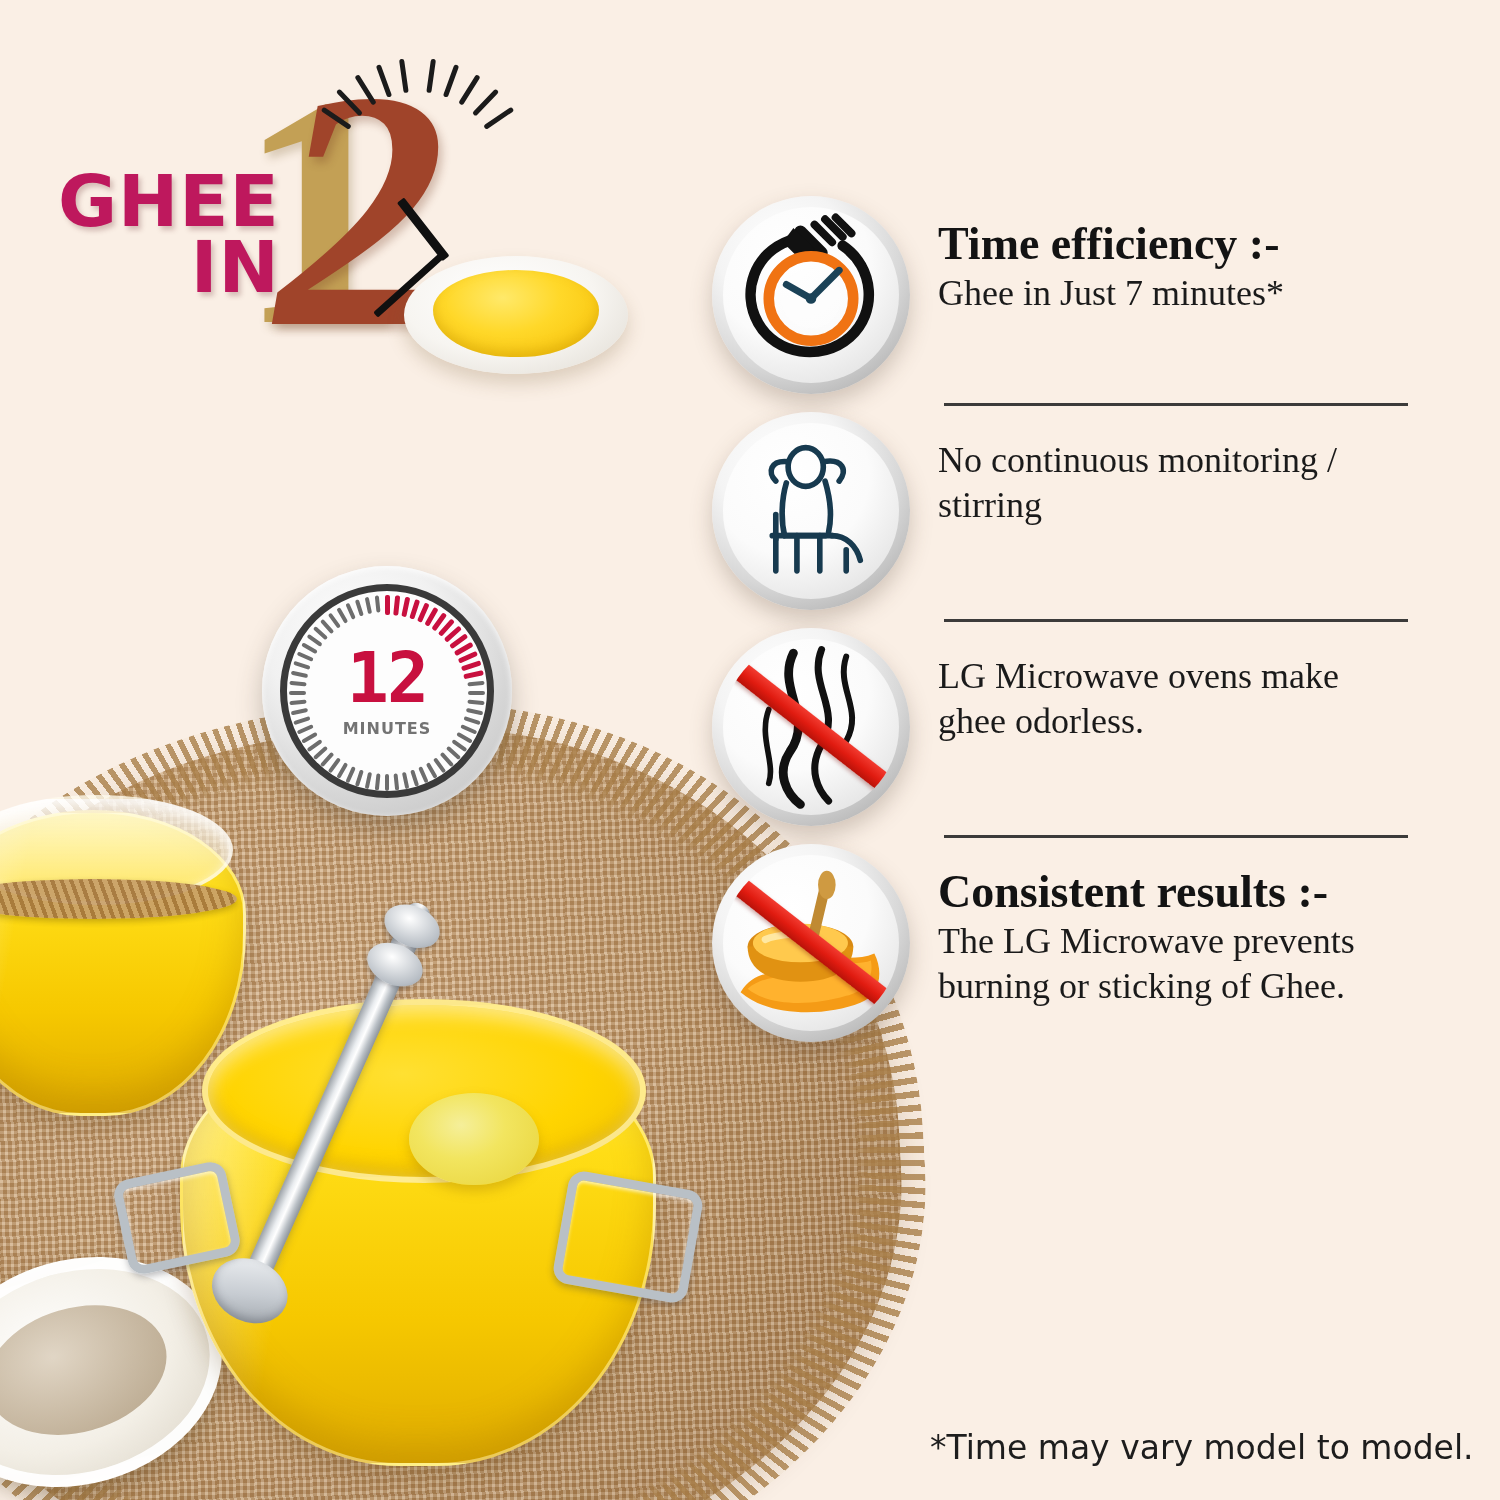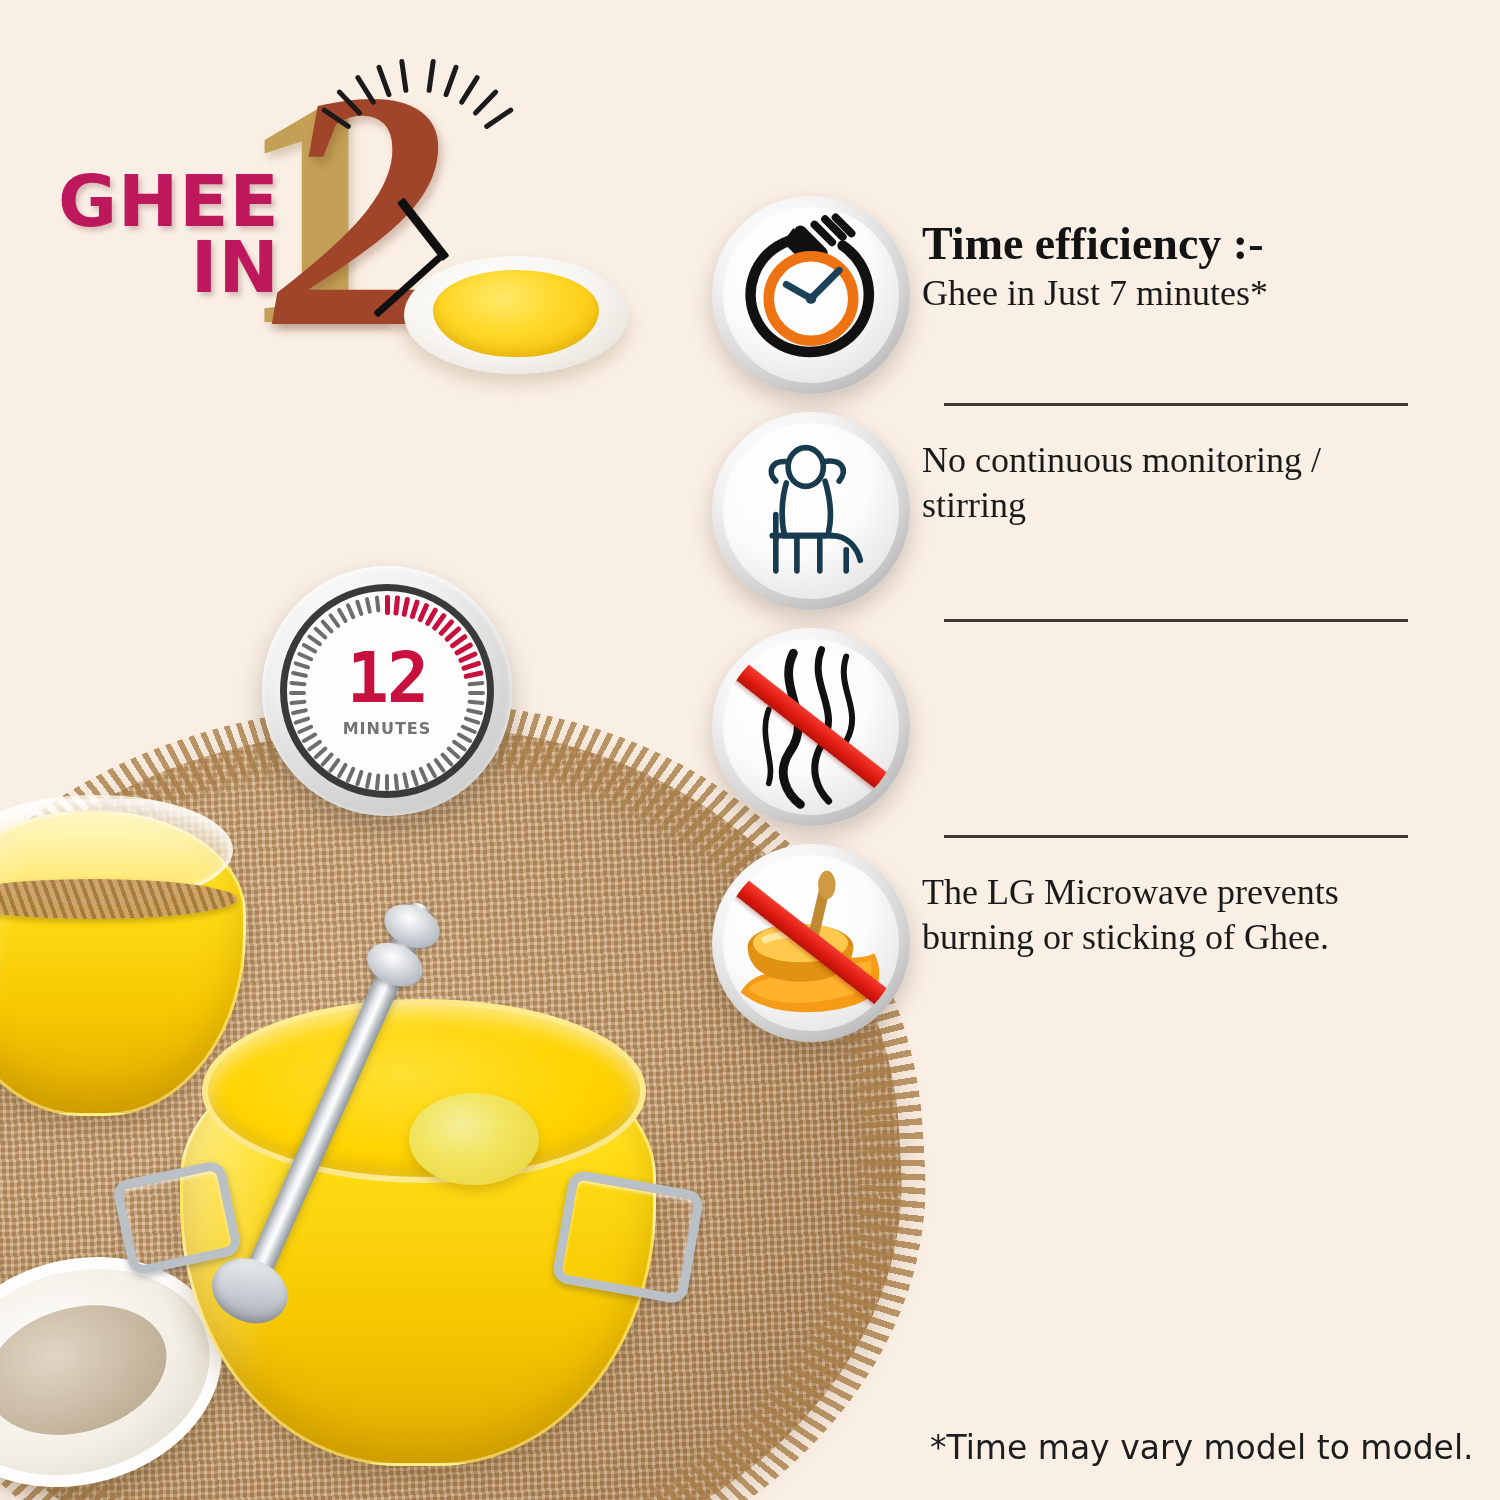--- a/index.html
+++ b/index.html
@@ -270,21 +270,21 @@
   
   .features {
     position: absolute;
     left: 712px; top: 196px;
     width: 700px;
   }
   .feature-row {
     position: relative;
     display: flex;
     align-items: flex-start;
-    gap: 12px;
+    gap: 28px;
     min-height: 216px;
   }
   .icon-badge {
     flex: 0 0 auto;
     position: relative;
     width: 198px; height: 198px;
     border-radius: 50%;
     background: radial-gradient(circle at 36% 28%, #ffffff 0%, #f4f4f4 34%, #d7d7d7 62%, #b2b2b2 86%, #8d8d8d 100%);
     box-shadow: 0 10px 22px rgba(90,70,55,.26);
     padding: 11px;
@@ -526,20 +526,21 @@
               <path d="M40 8 C30 28 52 44 38 64 C30 76 36 88 44 94" stroke-width="5"></path>
               <path d="M56 6 C48 26 68 40 56 60 C48 74 54 86 60 92" stroke-width="4"></path>
               <path d="M70 10 C64 28 80 40 70 58" stroke-width="3.4"></path>
               <path d="M26 40 C20 56 30 70 26 82" stroke-width="3.2"></path>
             </g>
           </svg>
           <div class="slash"></div>
         </div>
       </div>
       <div class="feature-text">
+        <div class="feature-desc">LG Microwave ovens make ghee odorless.</div>
       </div>
       <div class="divider"></div>
     </div>
 
     <div class="feature-row">
       <div class="icon-badge">
         <div class="icon-inner">
           <svg viewBox="0 0 100 100" width="100%" height="100%">
             <path d="M10 78 C20 62 34 70 46 62 C58 54 72 62 86 56 C92 68 88 80 78 84 C58 92 26 92 10 78 Z" fill="#f59b16"></path>
             <path d="M14 76 C26 66 38 72 50 64 C62 57 74 64 84 60 C86 70 80 78 70 80 C50 86 26 86 14 76 Z" fill="#ffb22e"></path>
@@ -547,20 +548,21 @@
             <path d="M14 52 C14 64 24 72 44 72 C64 72 74 64 74 52 Z" fill="#e19212"></path>
             <ellipse cx="44" cy="50" rx="27" ry="11" fill="#ffc94d"></ellipse>
             <path d="M24 48 C32 44 44 46 52 43" stroke="#fff0b8" stroke-width="4" fill="none" stroke-linecap="round" opacity=".8"></path>
             <path d="M58 18 L50 52" stroke="#c08a33" stroke-width="6" stroke-linecap="round"></path>
             <ellipse cx="59" cy="17" rx="5" ry="8" fill="#cf9a41"></ellipse>
           </svg>
           <div class="slash"></div>
         </div>
       </div>
       <div class="feature-text">
+        <div class="feature-title">Consistent results :-</div>
         <div class="feature-desc">The LG Microwave prevents burning or sticking of Ghee.</div>
       </div>
     </div>
   </div>
 
   <div class="footnote">*Time may vary model to model.</div>
 
 </div>
 
 </body></html>

